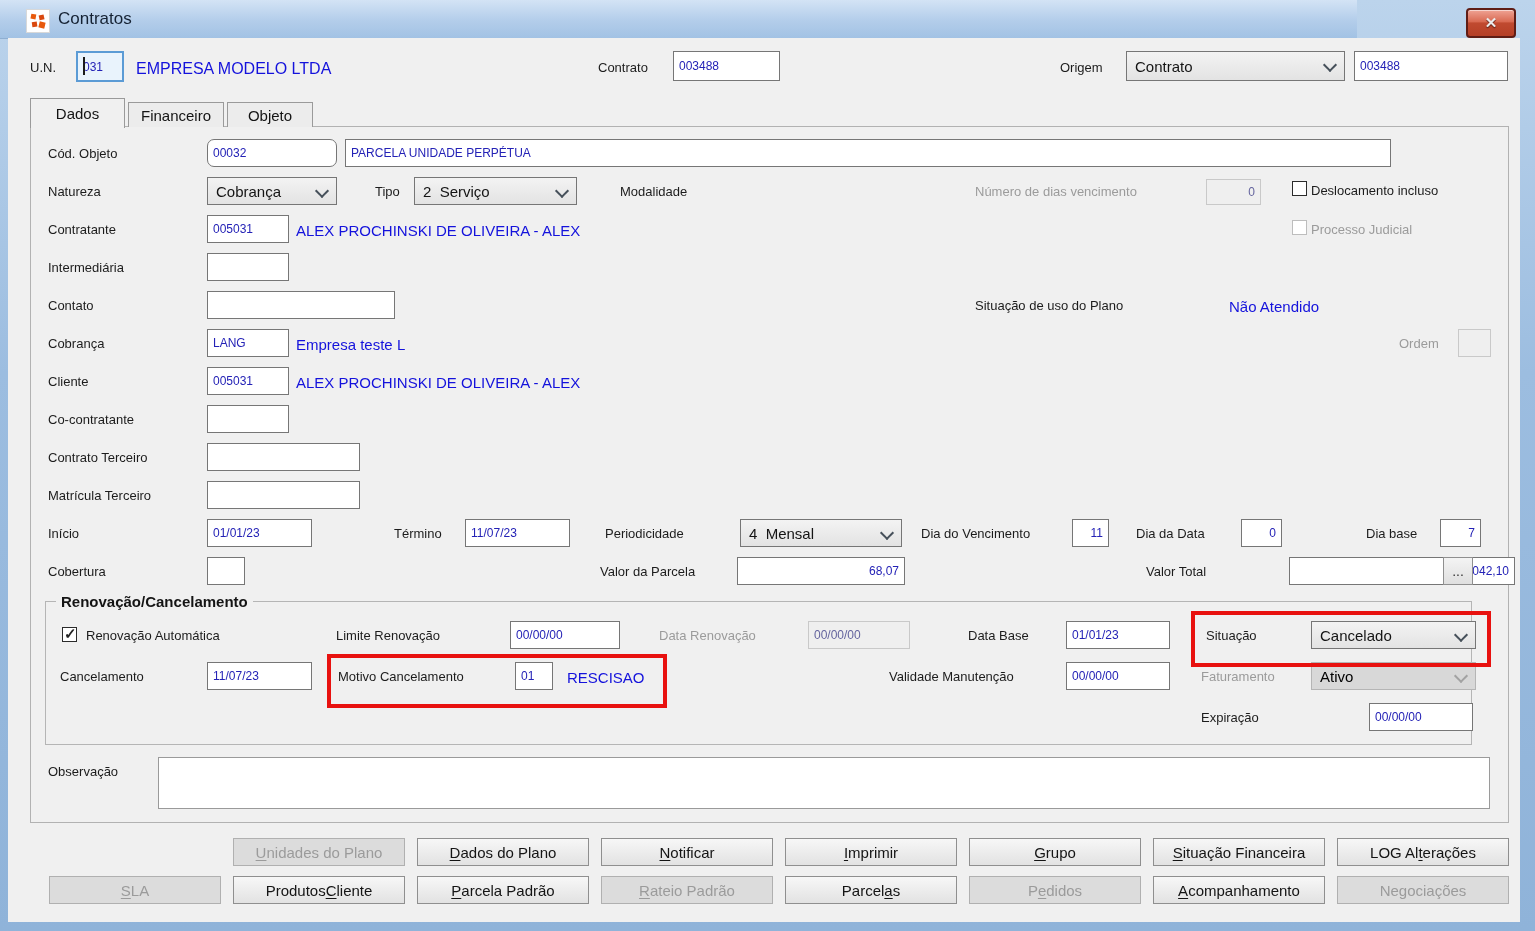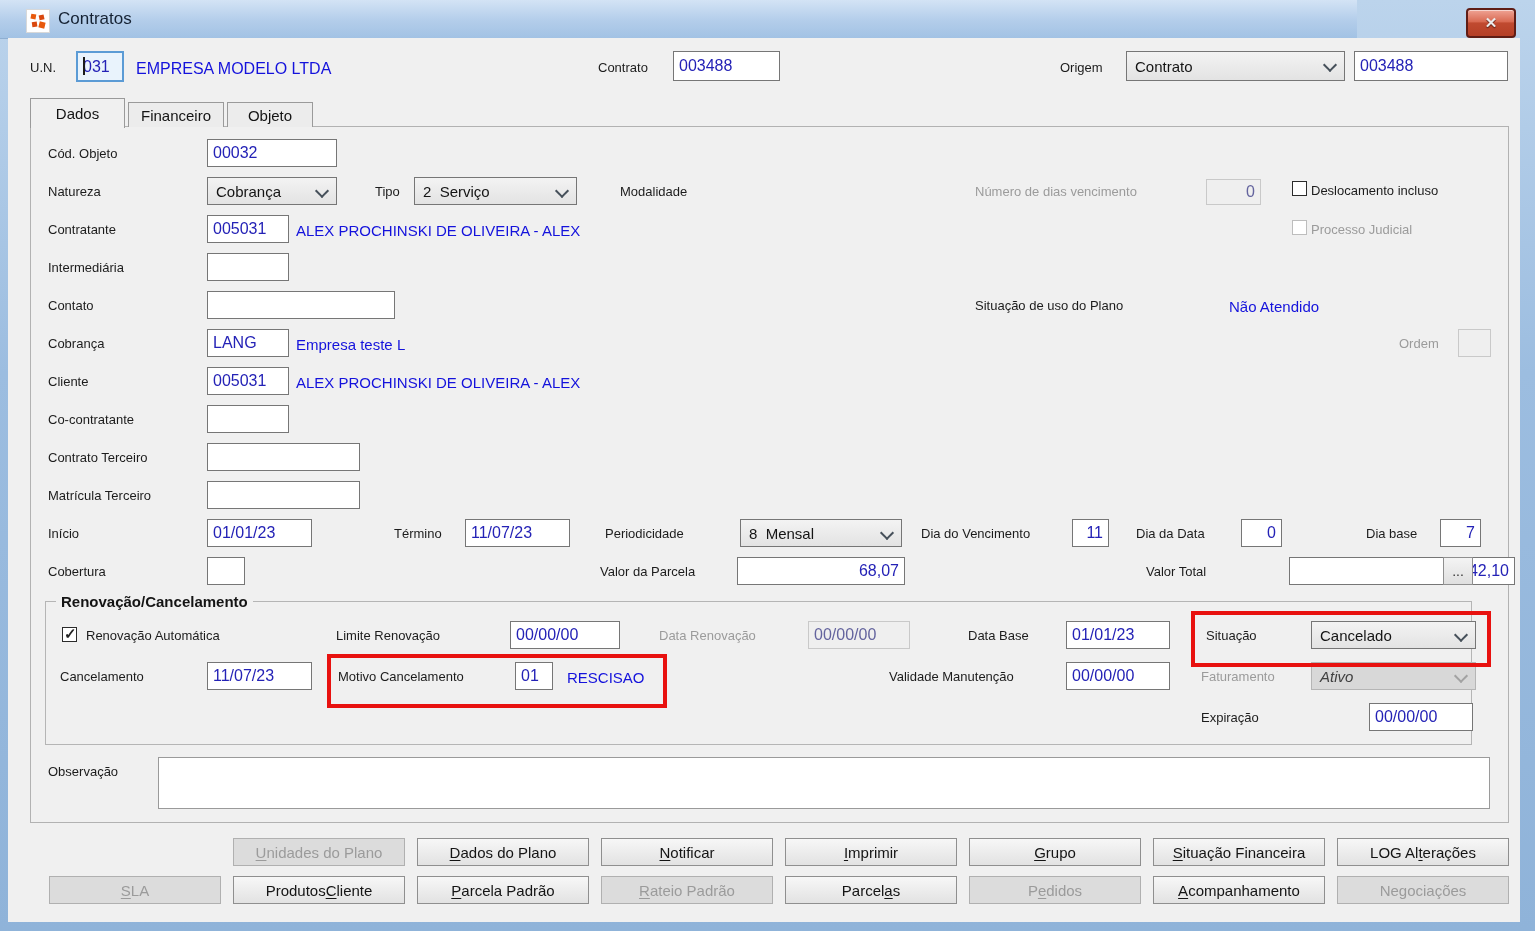--- a/index.html
+++ b/index.html
@@ -18,33 +18,33 @@
         box-shadow:inset 0 1px 0 rgba(255,255,255,.55);
         display:flex;align-items:center;justify-content:center;}
   .closebtn span{color:#ececec;font-size:15px;font-weight:bold;text-shadow:0 1px 1px #4d140c;}
   .client{position:absolute;left:8px;top:38px;width:1512px;height:884px;background:#f0f0f0;}
 
   .lbl{position:absolute;font-size:13px;color:#1c1c1c;white-space:nowrap;z-index:2;}
   .lbl.gray{color:#9b9b9b;}
   .bluetext{position:absolute;font-size:15px;color:#1412dc;white-space:nowrap;z-index:2;}
 
   .field{position:absolute;height:28px;box-sizing:border-box;border:1px solid #767676;
-        background:#fff;color:#2422b6;font-size:16px;font-family:"Liberation Sans",sans-serif;
+        background:#fff;color:#2422b6;font-size:12px;font-family:"Liberation Sans",sans-serif;
         padding:8px 5px;z-index:2;outline:none;}
   .field.right{text-align:right;}
   .field.dis{background:#efefef;border-color:#c9c9c9;color:#64649e;}
   .field.focus{border:2px solid #5b9bd5;background:#e9f3fc;}
   .caret{position:absolute;width:2px;height:18px;background:#1a1a1a;z-index:4;}
 
   .combo{position:absolute;height:28px;box-sizing:border-box;border:1px solid #767676;
         background:linear-gradient(180deg,#f3f3f3,#e3e3e3);display:flex;align-items:center;
         padding:0 24px 0 8px;font-size:15px;color:#141414;white-space:pre;z-index:2;}
   .combo .chev{position:absolute;right:9px;top:8px;width:8px;height:8px;
         border-right:2px solid #46505a;border-bottom:2px solid #46505a;transform:rotate(45deg);}
-  .combo.dis{background:#d8d8d8;color:#404040;border-color:#b5b5b5;font-style:italic;}
+  .combo.dis{background:#d8d8d8;color:#000000;border-color:#b5b5b5;}
   .combo.dis .chev{border-color:#a2a2a2;}
 
   .checkbox{position:absolute;width:15px;height:15px;box-sizing:border-box;border:1px solid #2b2b2b;
         background:#fff;z-index:2;}
   .checkbox.dis{border-color:#bdbdbd;}
   .checkbox.checked::after{content:"✓";position:absolute;left:1px;top:-3px;font-size:15px;
         font-weight:bold;color:#222;}
 
   .panel{position:absolute;left:30px;top:126px;width:1479px;height:697px;box-sizing:border-box;
         border:1px solid #b2b2b2;background:#f0f0f0;z-index:1;}
@@ -111,21 +111,22 @@
   </div>
   <input class="field" style="left: 1354px; top: 51px; width: 154px; height: 30px;" value="003488">
 
   <div class="tab active" style="left:30px;top:98px;width:95px;height:30px;">Dados</div>
   <div class="tab" style="left:128px;top:102px;width:96px;height:25px;">Financeiro</div>
   <div class="tab" style="left:227px;top:102px;width:86px;height:25px;">Objeto</div>
 
   <div class="panel"></div>
 
   <div class="lbl" style="left:48px;top:146px;">Cód. Objeto</div>
-  <input class="field" style="left: 207px; top: 139px; width: 130px;" value="00032">
+  <input class="field" style="left: 207px; top: 139px; width: 130px; border-radius: 7px;" value="00032">
+  <input class="field" style="left: 345px; top: 139px; width: 1046px;" value="PARCELA UNIDADE PERPÉTUA">
 
   <div class="lbl" style="left:48px;top:184px;">Natureza</div>
   <div class="combo" style="left:207px;top:177px;width:130px;">
     <span>Cobrança</span>
     <i class="chev"></i>
   </div>
   <div class="lbl" style="left:375px;top:184px;text-align:center;">Tipo</div>
   <div class="combo" style="left:414px;top:177px;width:163px;">
     <span>2  Serviço</span>
     <i class="chev"></i>
@@ -168,21 +169,21 @@
 
   <div class="lbl" style="left:48px;top:488px;">Matrícula Terceiro</div>
   <input class="field" style="left: 207px; top: 481px; width: 153px;" value="">
 
   <div class="lbl" style="left:48px;top:526px;">Início</div>
   <input class="field" style="left: 207px; top: 519px; width: 105px;" value="01/01/23">
   <div class="lbl" style="left:394px;top:526px;">Término</div>
   <input class="field" style="left: 465px; top: 519px; width: 105px;" value="11/07/23">
   <div class="lbl" style="left:605px;top:526px;">Periodicidade</div>
   <div class="combo" style="left:740px;top:519px;width:162px;">
-    <span>8  Mensal</span>
+    <span>4  Mensal</span>
     <i class="chev"></i>
   </div>
   <div class="lbl" style="left:921px;top:526px;">Dia do Vencimento</div>
   <input class="field right" style="left: 1072px; top: 519px; width: 37px;" value="11">
   <div class="lbl" style="left:1136px;top:526px;">Dia da Data</div>
   <input class="field right" style="left: 1241px; top: 519px; width: 41px;" value="0">
   <div class="lbl" style="left:1366px;top:526px;">Dia base</div>
   <input class="field right" style="left: 1440px; top: 519px; width: 41px;" value="7">
 
   <div class="lbl" style="left:48px;top:564px;">Cobertura</div>

